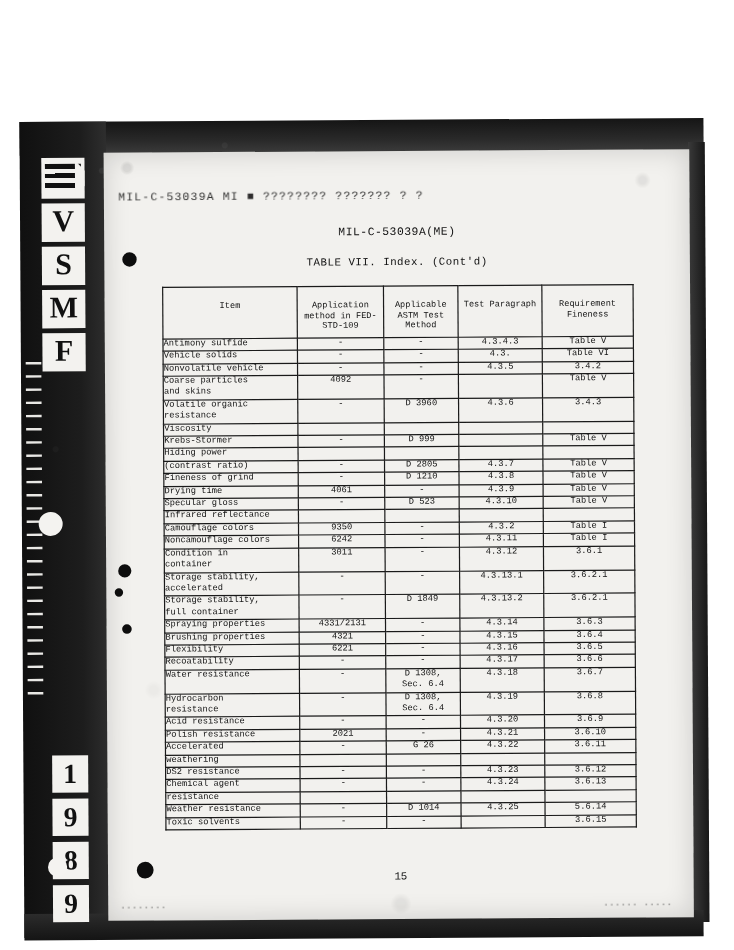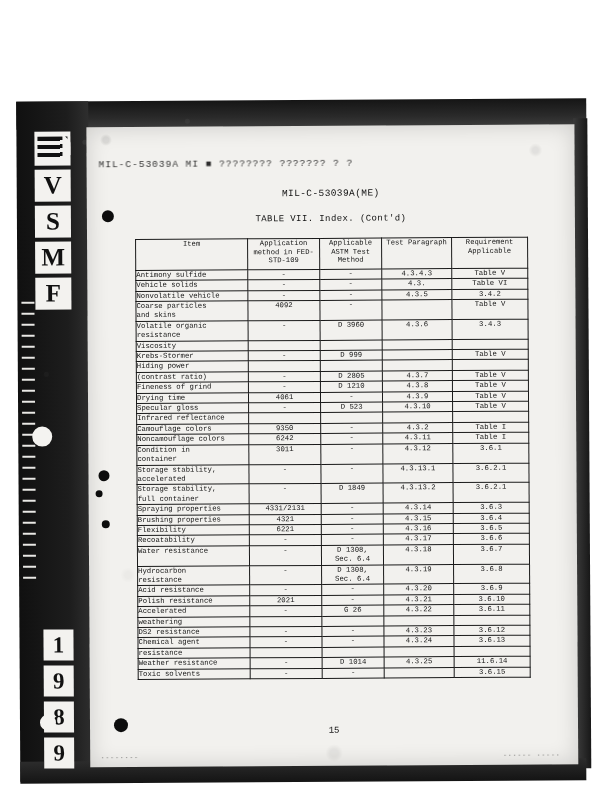--- a/index.html
+++ b/index.html
@@ -226,21 +226,21 @@
     table-layout: fixed;
   }
   table.spec th, table.spec td {
     border: 1px solid #1a1a1a;
     padding: 0;
     vertical-align: top;
   }
   table.spec thead th {
     text-align: center;
     font-weight: normal;
-    padding: 0 2px 4px 2px;
+    padding: 12px 2px 4px 2px;
     font-size: 7.2px;
     line-height: 8.6px;
   }
   col.c-item   { width: 112px; }
   col.c-app    { width: 72px; }
   col.c-astm   { width: 62px; }
   col.c-test   { width: 70px; }
   col.c-req    { width: 76px; }
 
   td.item {
@@ -295,21 +295,21 @@
               <th>Item</th>
               <th>Application
 method in
 FED-STD-109</th>
               <th>Applicable
 ASTM Test
 Method</th>
               <th>Test
 Paragraph</th>
               <th>Requirement
-Applicable</th>
+Fineness</th>
             </tr>
           </thead>
           <tbody id="table-body">
               <tr class="row">
                 <td class="item">Antimony sulfide</td>
                 <td class="ctr">-</td>
                 <td class="ctr">-</td>
                 <td class="ctr">4.3.4.3</td>
                 <td class="ctr">Table V</td>
               </tr>
@@ -529,21 +529,21 @@
                 <td class="ctr"></td>
                 <td class="ctr"></td>
                 <td class="ctr"></td>
                 <td class="ctr"></td>
               </tr>
               <tr class="row">
                 <td class="item">Weather resistance</td>
                 <td class="ctr">-</td>
                 <td class="ctr">D 1014</td>
                 <td class="ctr">4.3.25</td>
-                <td class="ctr">11.6.14</td>
+                <td class="ctr">5.6.14</td>
               </tr>
               <tr class="row">
                 <td class="item">Toxic solvents</td>
                 <td class="ctr">-</td>
                 <td class="ctr">-</td>
                 <td class="ctr"></td>
                 <td class="ctr">3.6.15</td>
               </tr>
             </tbody>
         </table>

